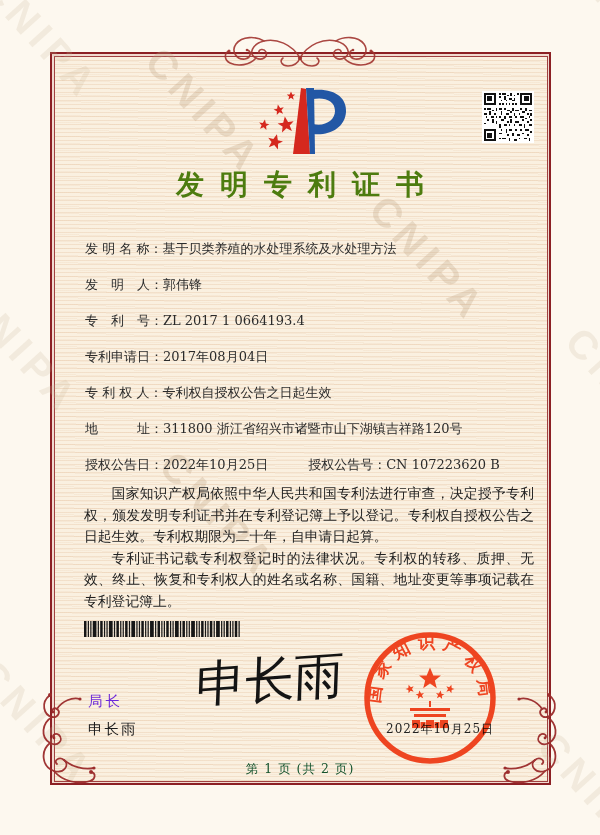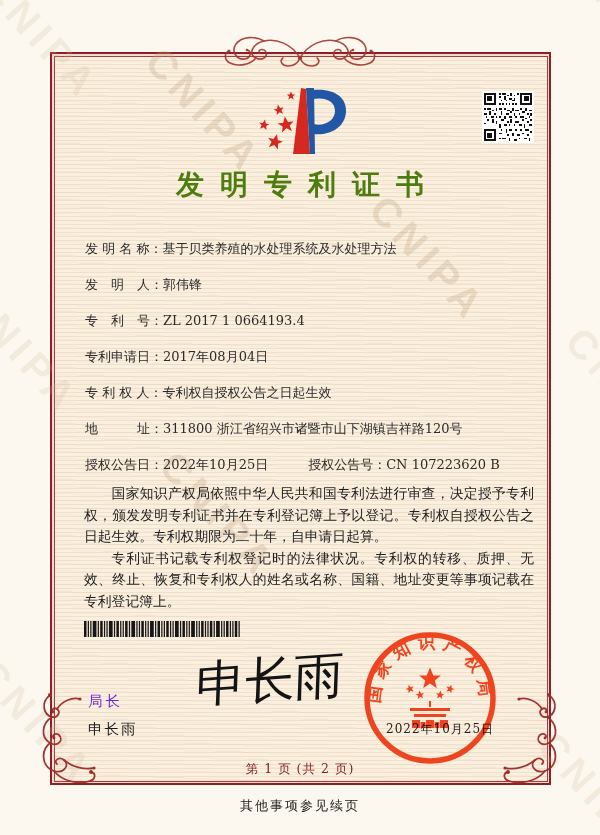--- a/index.html
+++ b/index.html
@@ -76,21 +76,21 @@
     position:absolute;left:196px;top:655px;font-size:50px;color:#141414;
     transform:rotate(-4deg) skewX(-6deg);letter-spacing:-1px;line-height:1;
     font-family:"DejaVu Serif",serif;
   }
 
   .seal-date{position:absolute;left:386px;top:721px;font-size:12px;color:#222;z-index:5;letter-spacing:1px;}
   .seal{position:absolute;left:361px;top:629px;width:138px;height:138px;z-index:6;
     mix-blend-mode:multiply;opacity:.95;}
 
   .page-info{position:absolute;left:0;right:0;top:761px;text-align:center;
-    font-size:12.5px;color:#7f1d1d;letter-spacing:1px;}
+    font-size:12.5px;color:#14532d;letter-spacing:1px;}
   .continuation{position:absolute;left:0;right:0;top:797px;text-align:center;
     font-size:13px;color:#222;letter-spacing:2px;}
 </style>
 </head>
 <body>
 
 <div class="page">
 
   <span class="wm light" style="left:-35px;top:14px">CNIPA</span>
   <span class="wm" style="left:128px;top:88px">CNIPA</span>
@@ -314,16 +314,15 @@
         <path transform="translate(79,66) scale(0.45) rotate(8)" d="M0,-10 L2.9,-3.1 L9.5,-3.1 L4.2,1.2 L5.9,8.1 L0,4 L-5.9,8.1 L-4.2,1.2 L-9.5,-3.1 L-2.9,-3.1 Z"></path>
         <path transform="translate(89,60) scale(0.45) rotate(18)" d="M0,-10 L2.9,-3.1 L9.5,-3.1 L4.2,1.2 L5.9,8.1 L0,4 L-5.9,8.1 L-4.2,1.2 L-9.5,-3.1 L-2.9,-3.1 Z"></path>
         <rect x="68" y="72" width="2" height="6"></rect>
         <path d="M49,79 h40 v3 h-40 z"></path>
         <path d="M53,85 h32 v3 h-32 z"></path>
         <path d="M51,91 h8 v8 h-8 z M59.5,93 h5 v6 h-5 z M65,91 h8 v8 h-8 z M73.5,93 h5 v6 h-5 z M79,91 h8 v8 h-8 z"></path>
       </g>
     </svg>
 
     <div class="page-info">第 1 页 (共 2 页)</div>
-    <div class="continuation">其他事项参见续页</div>
 
   </div>
 </div>
 
 </body></html>

